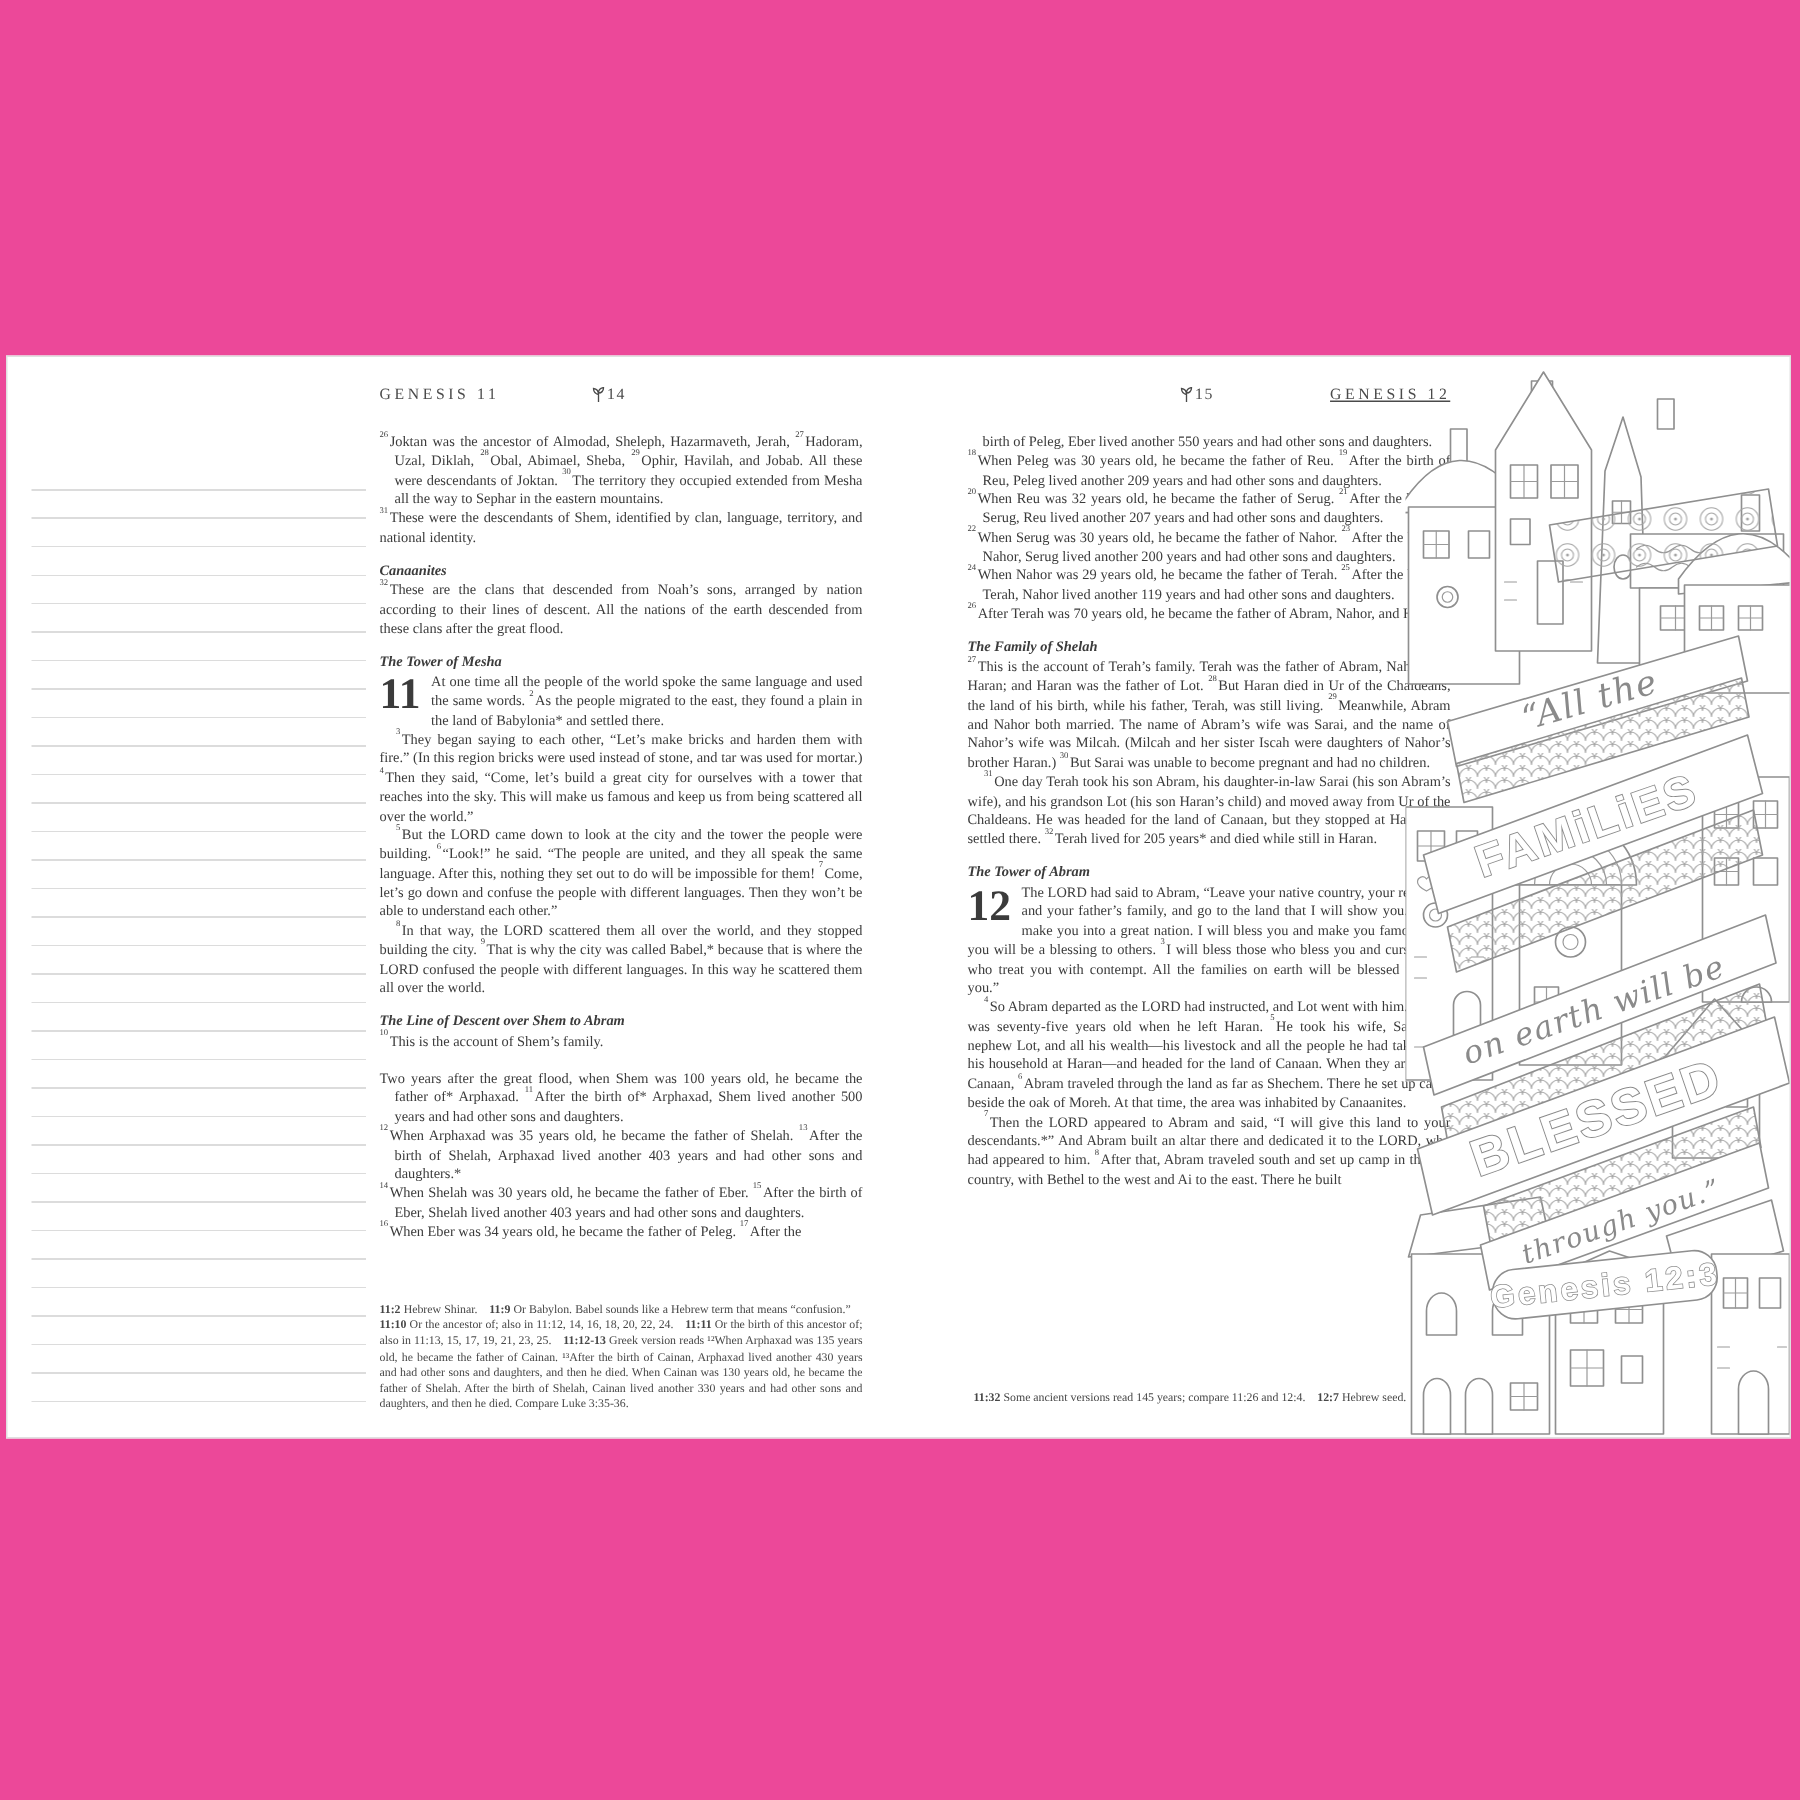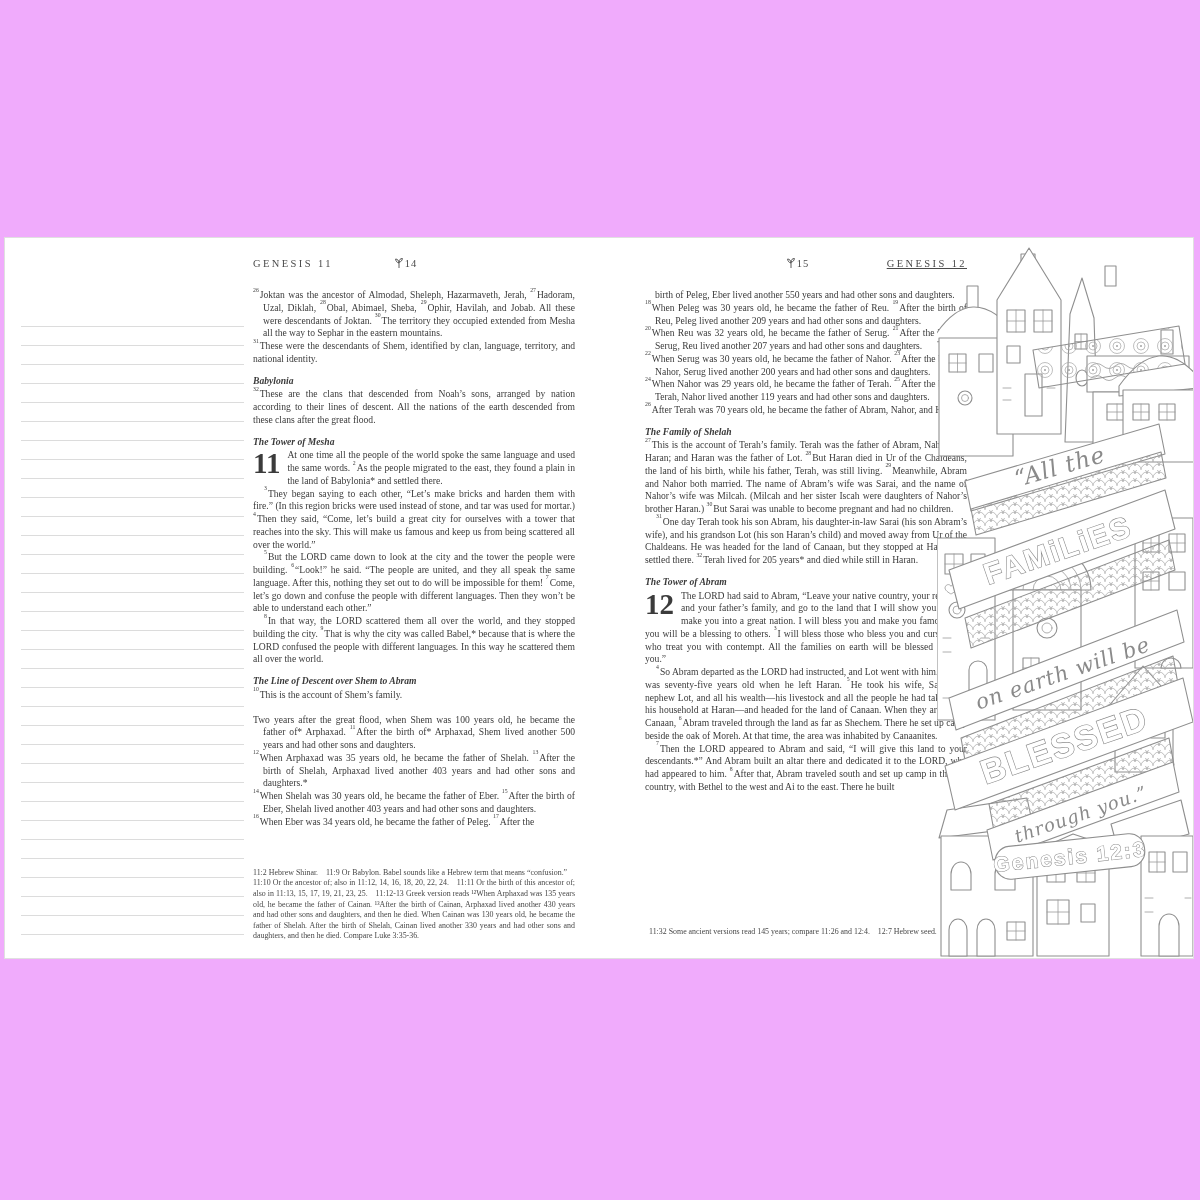--- a/index.html
+++ b/index.html
@@ -1,16 +1,16 @@
 <!DOCTYPE html>
 <html><head>
 <meta charset="utf-8">
 <style>
   html,body{margin:0;padding:0;background:#ffffff;}
-  .canvas{position:relative;width:1200px;height:1200px;background:#f0abfc;overflow:hidden;
+  .canvas{position:relative;width:1200px;height:1200px;background:#ec4899;overflow:hidden;
           font-family:"Liberation Serif", serif;color:#3b3b3b;}
   .spread{position:absolute;left:4px;top:237px;width:1190px;height:722px;background:#ffffff;
           border:1px solid #e0e0e0;box-sizing:border-box;}
   .journal-lines{position:absolute;left:16px;top:70px;width:223px;height:634px;
           background:repeating-linear-gradient(to bottom,transparent 0px,transparent 18px,#dcdcdc 18px,#dcdcdc 19px);}
   .col{position:absolute;top:20px;height:684px;width:322px;display:flex;flex-direction:column;overflow:hidden;}
   .col.left{left:248px;}
   .col.right{left:640px;}
   .pagehead{position:relative;height:15px;font-size:10.5px;letter-spacing:2.4px;color:#4a4a4a;
             font-family:"Liberation Serif",serif;}
@@ -22,21 +22,21 @@
   .bodytext{margin-top:16px;font-size:9.6px;line-height:12.75px;text-align:justify;}
   .bodytext p,.bodytext .chapblock{margin:0;}
   .para.hang{padding-left:10px;text-indent:-10px;}
   .para.cont{padding-left:10px;text-indent:0;}
   .para.indent{text-indent:11px;}
   .para.gap{margin-top:12px;}
   .subhead{font-style:italic;font-weight:700;margin:9px 0 1px 0;text-align:left;}
   .chapnum{float:left;font-size:29px;line-height:24px;font-weight:600;padding:2px 7px 0 0;color:#3b3b3b;}
   sup{font-size:0.60em;line-height:0;position:relative;top:-0.38em;margin-right:1px;}
   .fnotes{margin-top:auto;font-size:7.9px;line-height:10.6px;color:#474747;text-align:justify;}
-  .fnotes b{font-weight:400;}
+  .fnotes b{font-weight:700;}
   .illus{position:absolute;right:0;top:0;width:256px;height:720px;}
   .illus svg{display:block;}
   .la{fill:#ffffff;stroke:#8f8f8f;stroke-width:1.1;stroke-linejoin:round;stroke-linecap:round;}
   .ln{fill:none;stroke:#9a9a9a;stroke-width:0.8;stroke-linecap:round;}
   .ribbon{fill:#ffffff;stroke:#8f8f8f;stroke-width:1.1;stroke-linejoin:round;}
   .scband{stroke:#8f8f8f;stroke-width:1.1;stroke-linejoin:round;}
   .blocktxt{font-family:"Liberation Sans",sans-serif;font-weight:700;fill:#ffffff;stroke:#8a8a8a;
             paint-order:stroke;letter-spacing:2px;}
   .scripttxt{font-family:"DejaVu Serif",serif;font-style:italic;fill:#8a8a8a;letter-spacing:1px;}
 </style>
@@ -54,21 +54,21 @@
         <span class="pgnum">
           <svg width="8" height="11" viewBox="0 0 8 11">
             <path d="M4,10 L4,4 M4,5 C4,2.4 2.4,1.2 0.6,1 C0.8,3.4 2.2,4.6 4,5 M4,4 C4,1.8 5.4,0.6 7.4,0.4 C7.2,2.8 5.8,4 4,4" fill="none" stroke="#4a4a4a" stroke-width="0.9"></path>
           </svg>
           <span>14</span>
         </span>
       </div>
       <div class="bodytext">
           <p class="para hang"><sup>26</sup>Joktan was the ancestor of Almodad, Sheleph, Hazarmaveth, Jerah, <sup>27</sup>Hadoram, Uzal, Diklah, <sup>28</sup>Obal, Abimael, Sheba, <sup>29</sup>Ophir, Havilah, and Jobab. All these were descendants of Joktan. <sup>30</sup>The territory they occupied extended from Mesha all the way to Sephar in the eastern mountains.</p>
           <p class="para flush"><sup>31</sup>These were the descendants of Shem, identified by clan, language, territory, and national identity.</p>
-          <div class="subhead">Babylonia</div>
+          <div class="subhead">Canaanites</div>
           <p class="para flush"><sup>32</sup>These are the clans that descended from Noah’s sons, arranged by nation according to their lines of descent. All the nations of the earth descended from these clans after the great flood.</p>
           <div class="subhead">The Tower of Mesha</div>
           <div class="chapblock"><span class="chapnum">11</span>At one time all the people of the world spoke the same language and used the same words. <sup>2</sup>As the people migrated to the east, they found a plain in the land of Babylonia* and settled there.</div>
           <p class="para indent"><sup>3</sup>They began saying to each other, “Let’s make bricks and harden them with fire.” (In this region bricks were used instead of stone, and tar was used for mortar.) <sup>4</sup>Then they said, “Come, let’s build a great city for ourselves with a tower that reaches into the sky. This will make us famous and keep us from being scattered all over the world.”</p>
           <p class="para indent"><sup>5</sup>But the LORD came down to look at the city and the tower the people were building. <sup>6</sup>“Look!” he said. “The people are united, and they all speak the same language. After this, nothing they set out to do will be impossible for them! <sup>7</sup>Come, let’s go down and confuse the people with different languages. Then they won’t be able to understand each other.”</p>
           <p class="para indent"><sup>8</sup>In that way, the LORD scattered them all over the world, and they stopped building the city. <sup>9</sup>That is why the city was called Babel,* because that is where the LORD confused the people with different languages. In this way he scattered them all over the world.</p>
           <div class="subhead">The Line of Descent over Shem to Abram</div>
           <p class="para flush"><sup>10</sup>This is the account of Shem’s family.</p>
           <p class="para hang gap">Two years after the great flood, when Shem was 100 years old, he became the father of* Arphaxad. <sup>11</sup>After the birth of* Arphaxad, Shem lived another 500 years and had other sons and daughters.</p>
           <p class="para hang"><sup>12</sup>When Arphaxad was 35 years old, he became the father of Shelah. <sup>13</sup>After the birth of Shelah, Arphaxad lived another 403 years and had other sons and daughters.*</p>

